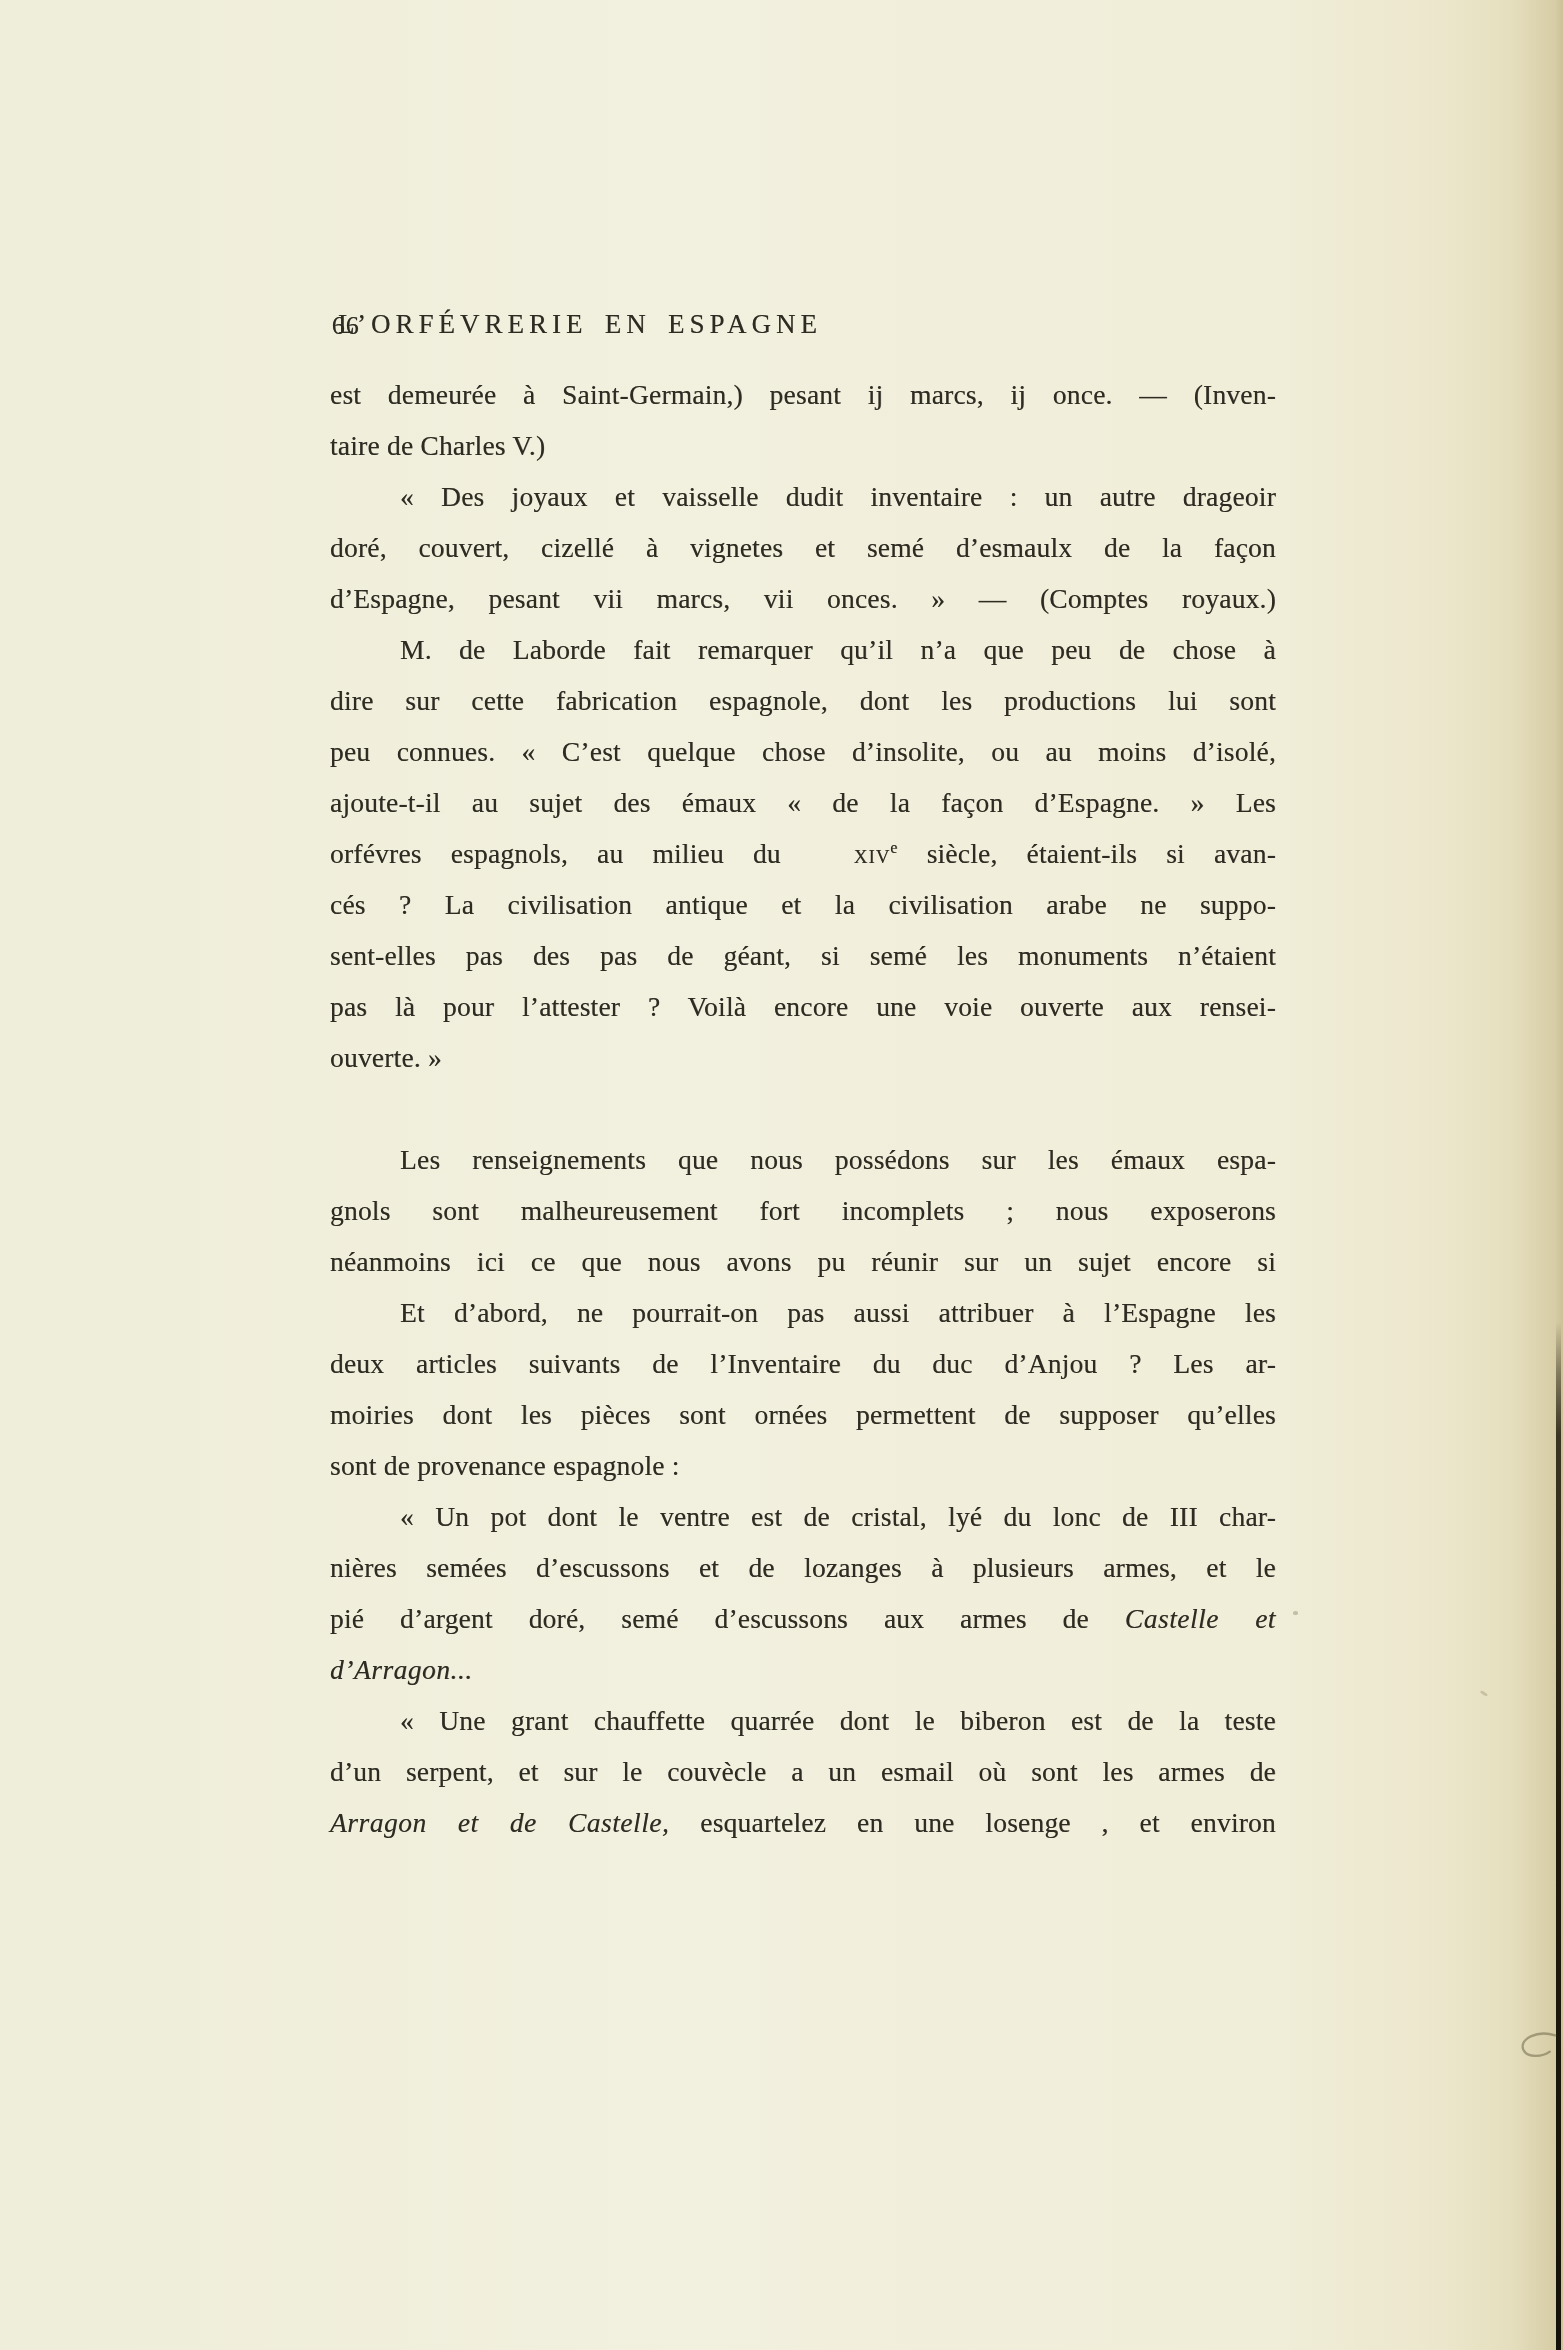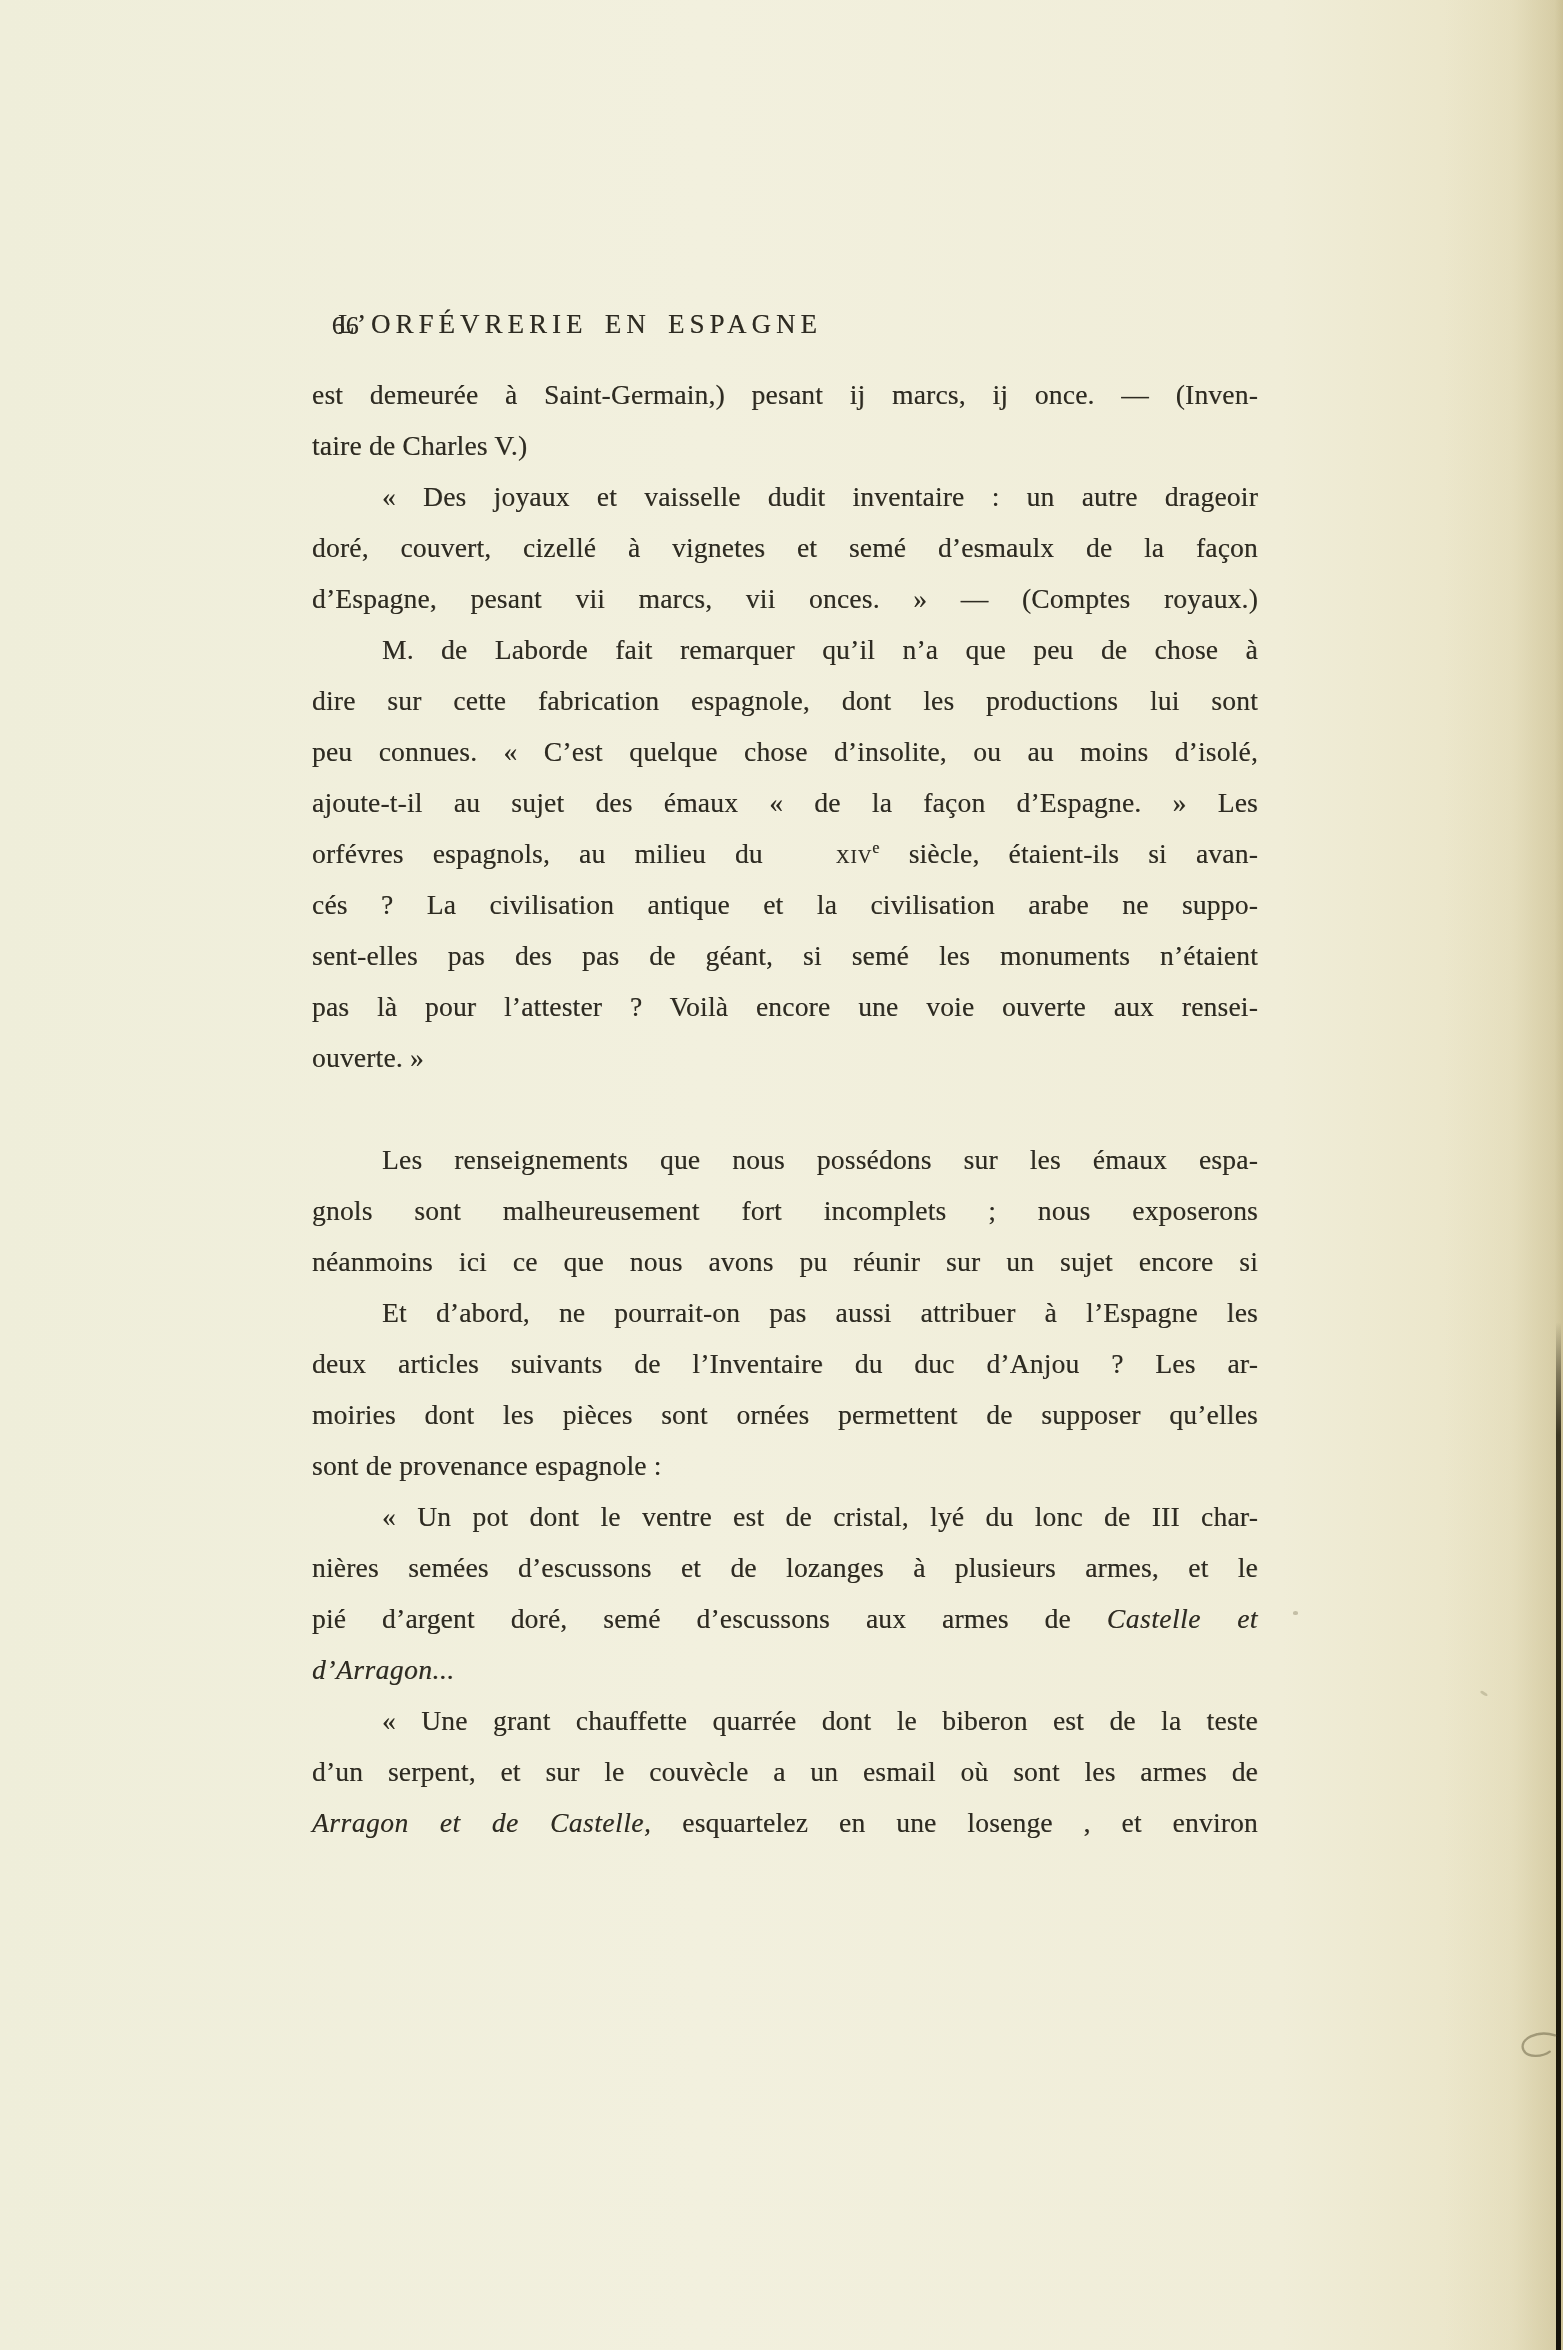--- a/index.html
+++ b/index.html
@@ -27,21 +27,21 @@
     position:absolute;left:1.8px;top:2.8px;
     font-size:26px;line-height:31px;letter-spacing:0.9px;margin-left:8px;
   }
   .running-title{
     position:absolute;left:16px;top:0;width:100%;
     font-size:27px;line-height:35px;
     letter-spacing:5px;
     word-spacing:5.5px;
   }
   .text-block{
-    position:absolute;left:312px;top:369px;width:946px;
+    position:absolute;left:330px;top:369px;width:946px;
     text-shadow:0.3px 0.3px 0.5px rgba(46,43,34,0.5);
   }
   .line{
     height:51px;line-height:51px;
     font-size:27.5px;
     letter-spacing:0.2px;
     text-align:justify;
     text-align-last:justify;
     white-space:nowrap;
   }

